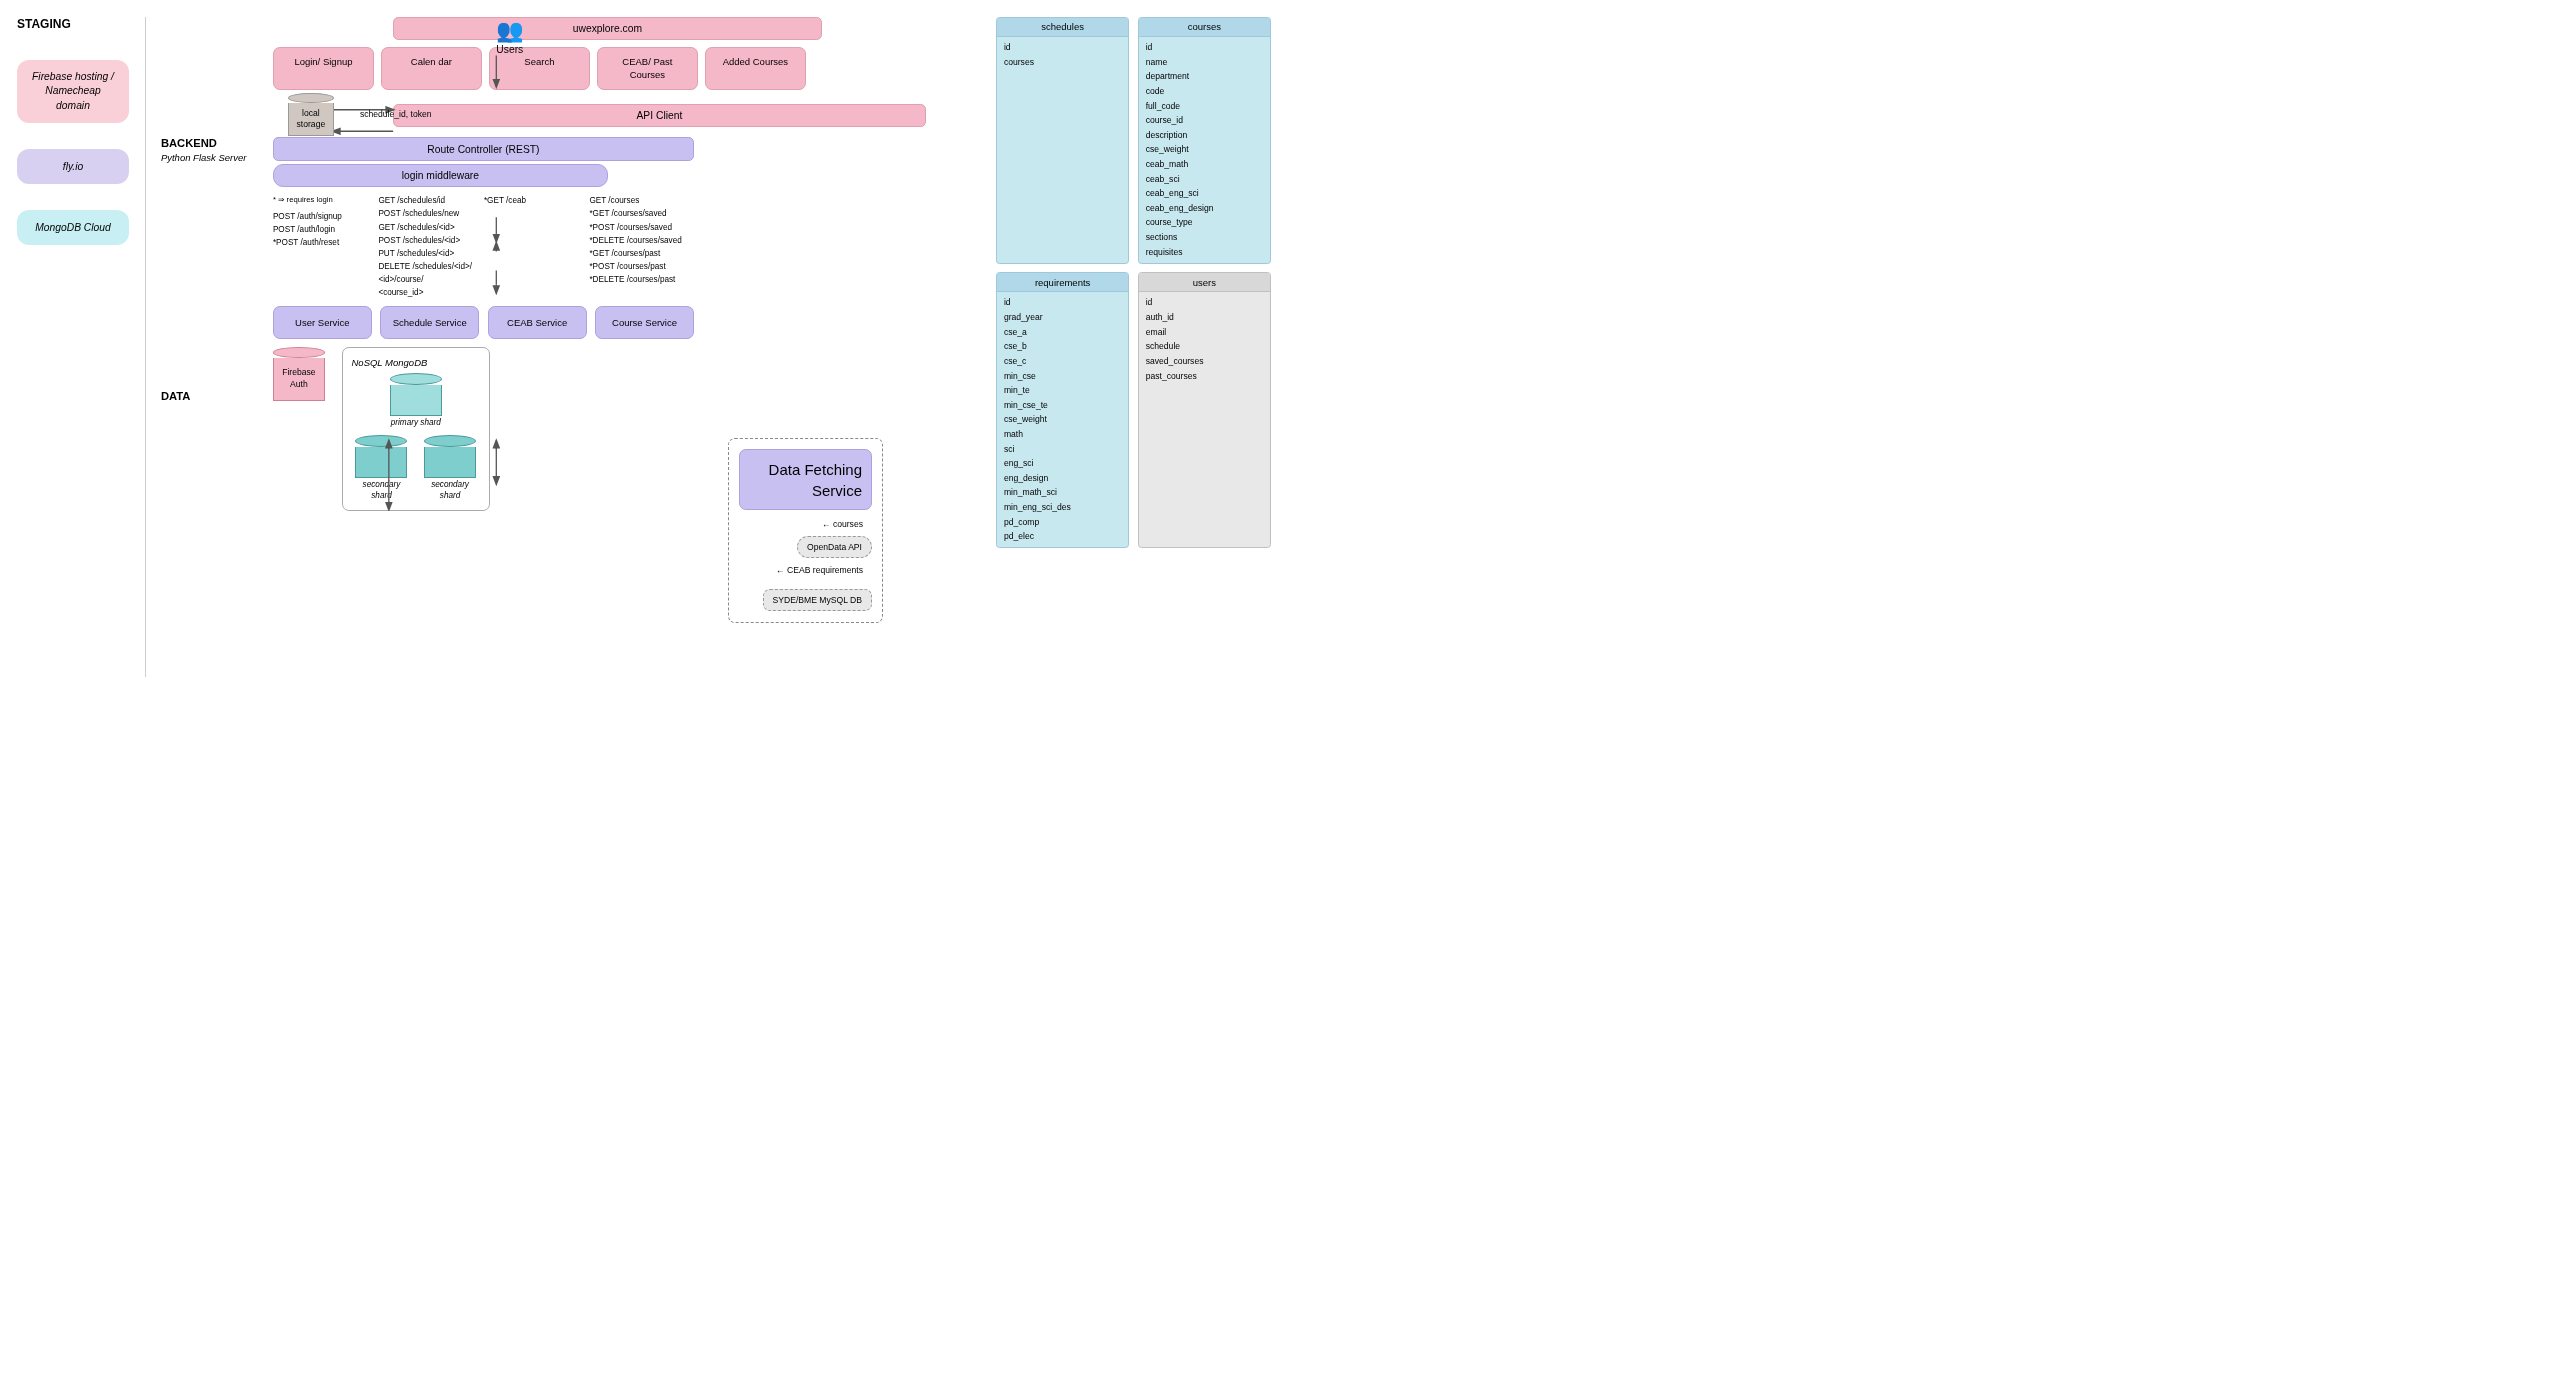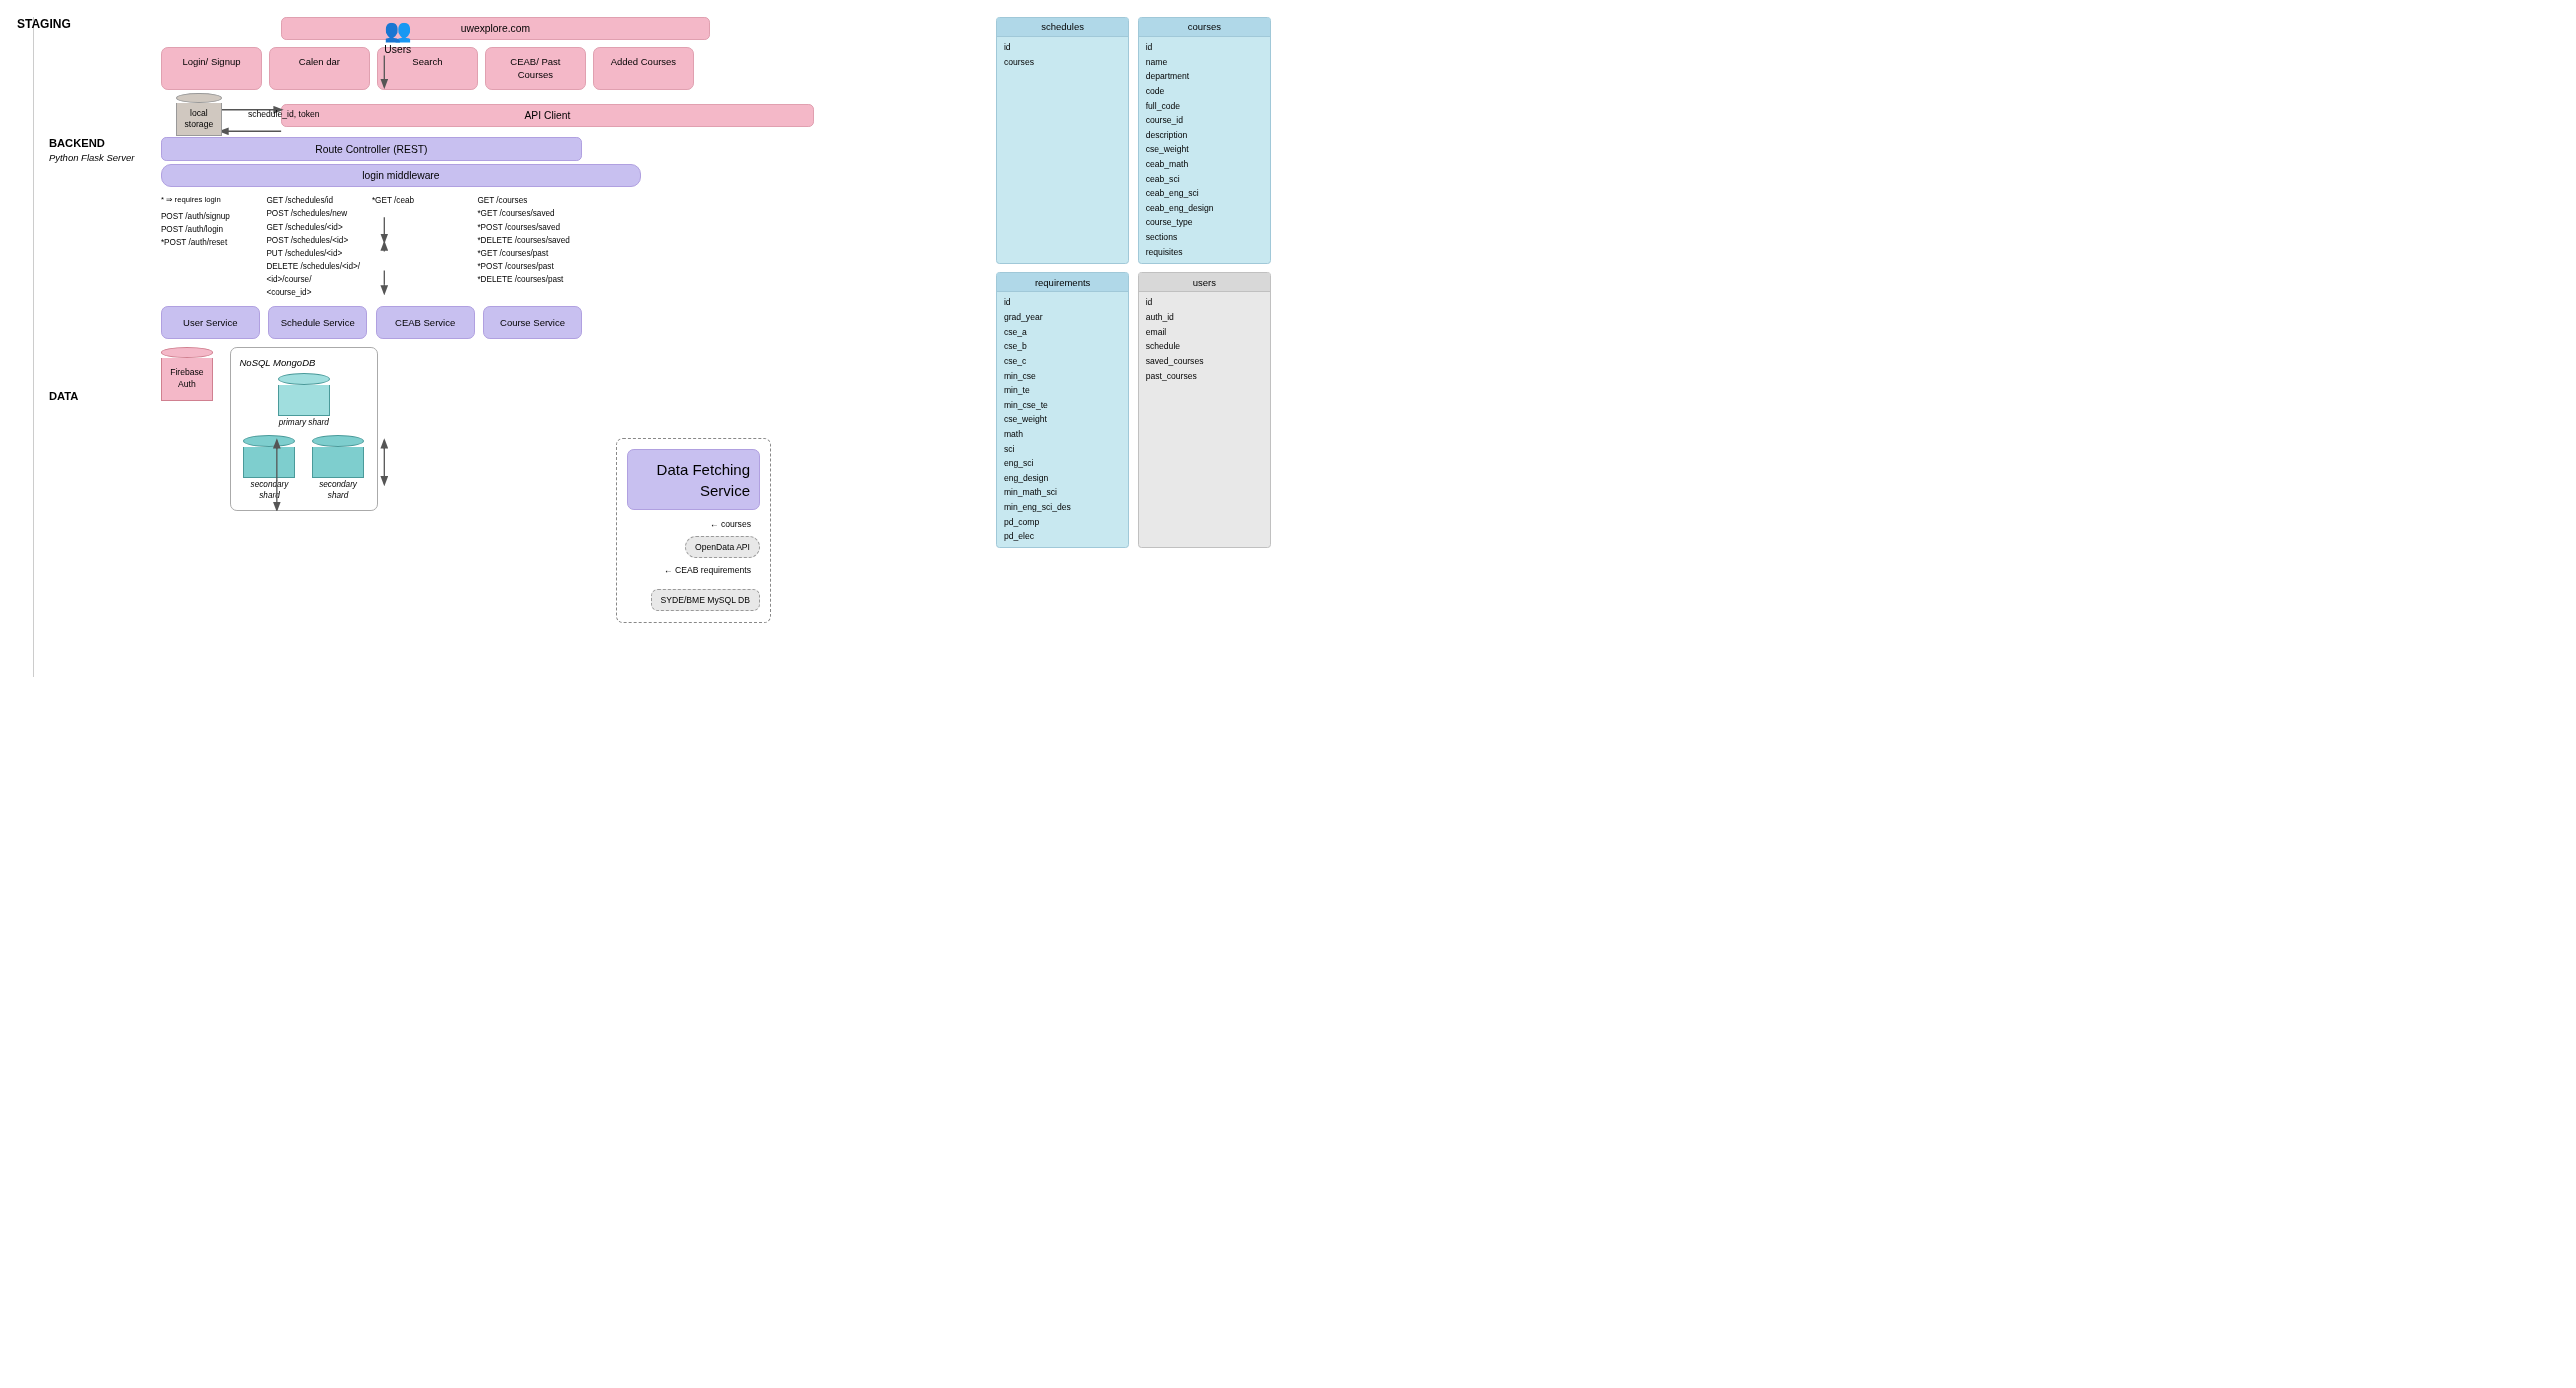--- a/index.html
+++ b/index.html
@@ -119,21 +119,21 @@
       font-size: 10.3px;
       width: 421px;
     }
     .login-bar {
       background: #c8c0f0;
       border: 0.9px solid #b0a0e0;
       border-radius: 10px;
       text-align: center;
       padding: 5.2px 0;
       font-size: 10.3px;
-      width: 480px;
+      width: 335px;
       margin-top: 3.4px;
     }
 
     
     .routes-grid {
       display: flex;
       gap: 1px;
       margin-top: 6.9px;
       width: 421px;
       font-size: 8.2px;
@@ -379,20 +379,31 @@
   </style>
 </head>
 <body>
 
 <div class="root">
 
   <div style="position:absolute; top:17px; left:17px;">
     <span style="font-weight:bold; font-size:12px;">STAGING</span>
   </div>
 
+  <div class="sidebar" style="margin-top:34px;">
+    <div class="sidebar-box pink">
+      <span>Firebase hosting / Namecheap domain</span>
+    </div>
+    <div class="sidebar-box purple">
+      <span>fly.io</span>
+    </div>
+    <div class="sidebar-box cyan">
+      <span>MongoDB Cloud</span>
+    </div>
+  </div>
 
   <div class="divider"></div>
 
   <div class="main">
 
 
     <div class="diagram-area">
 
       <svg class="arrows-svg" viewBox="0 0 820 568.703" width="705" height="489">
 

